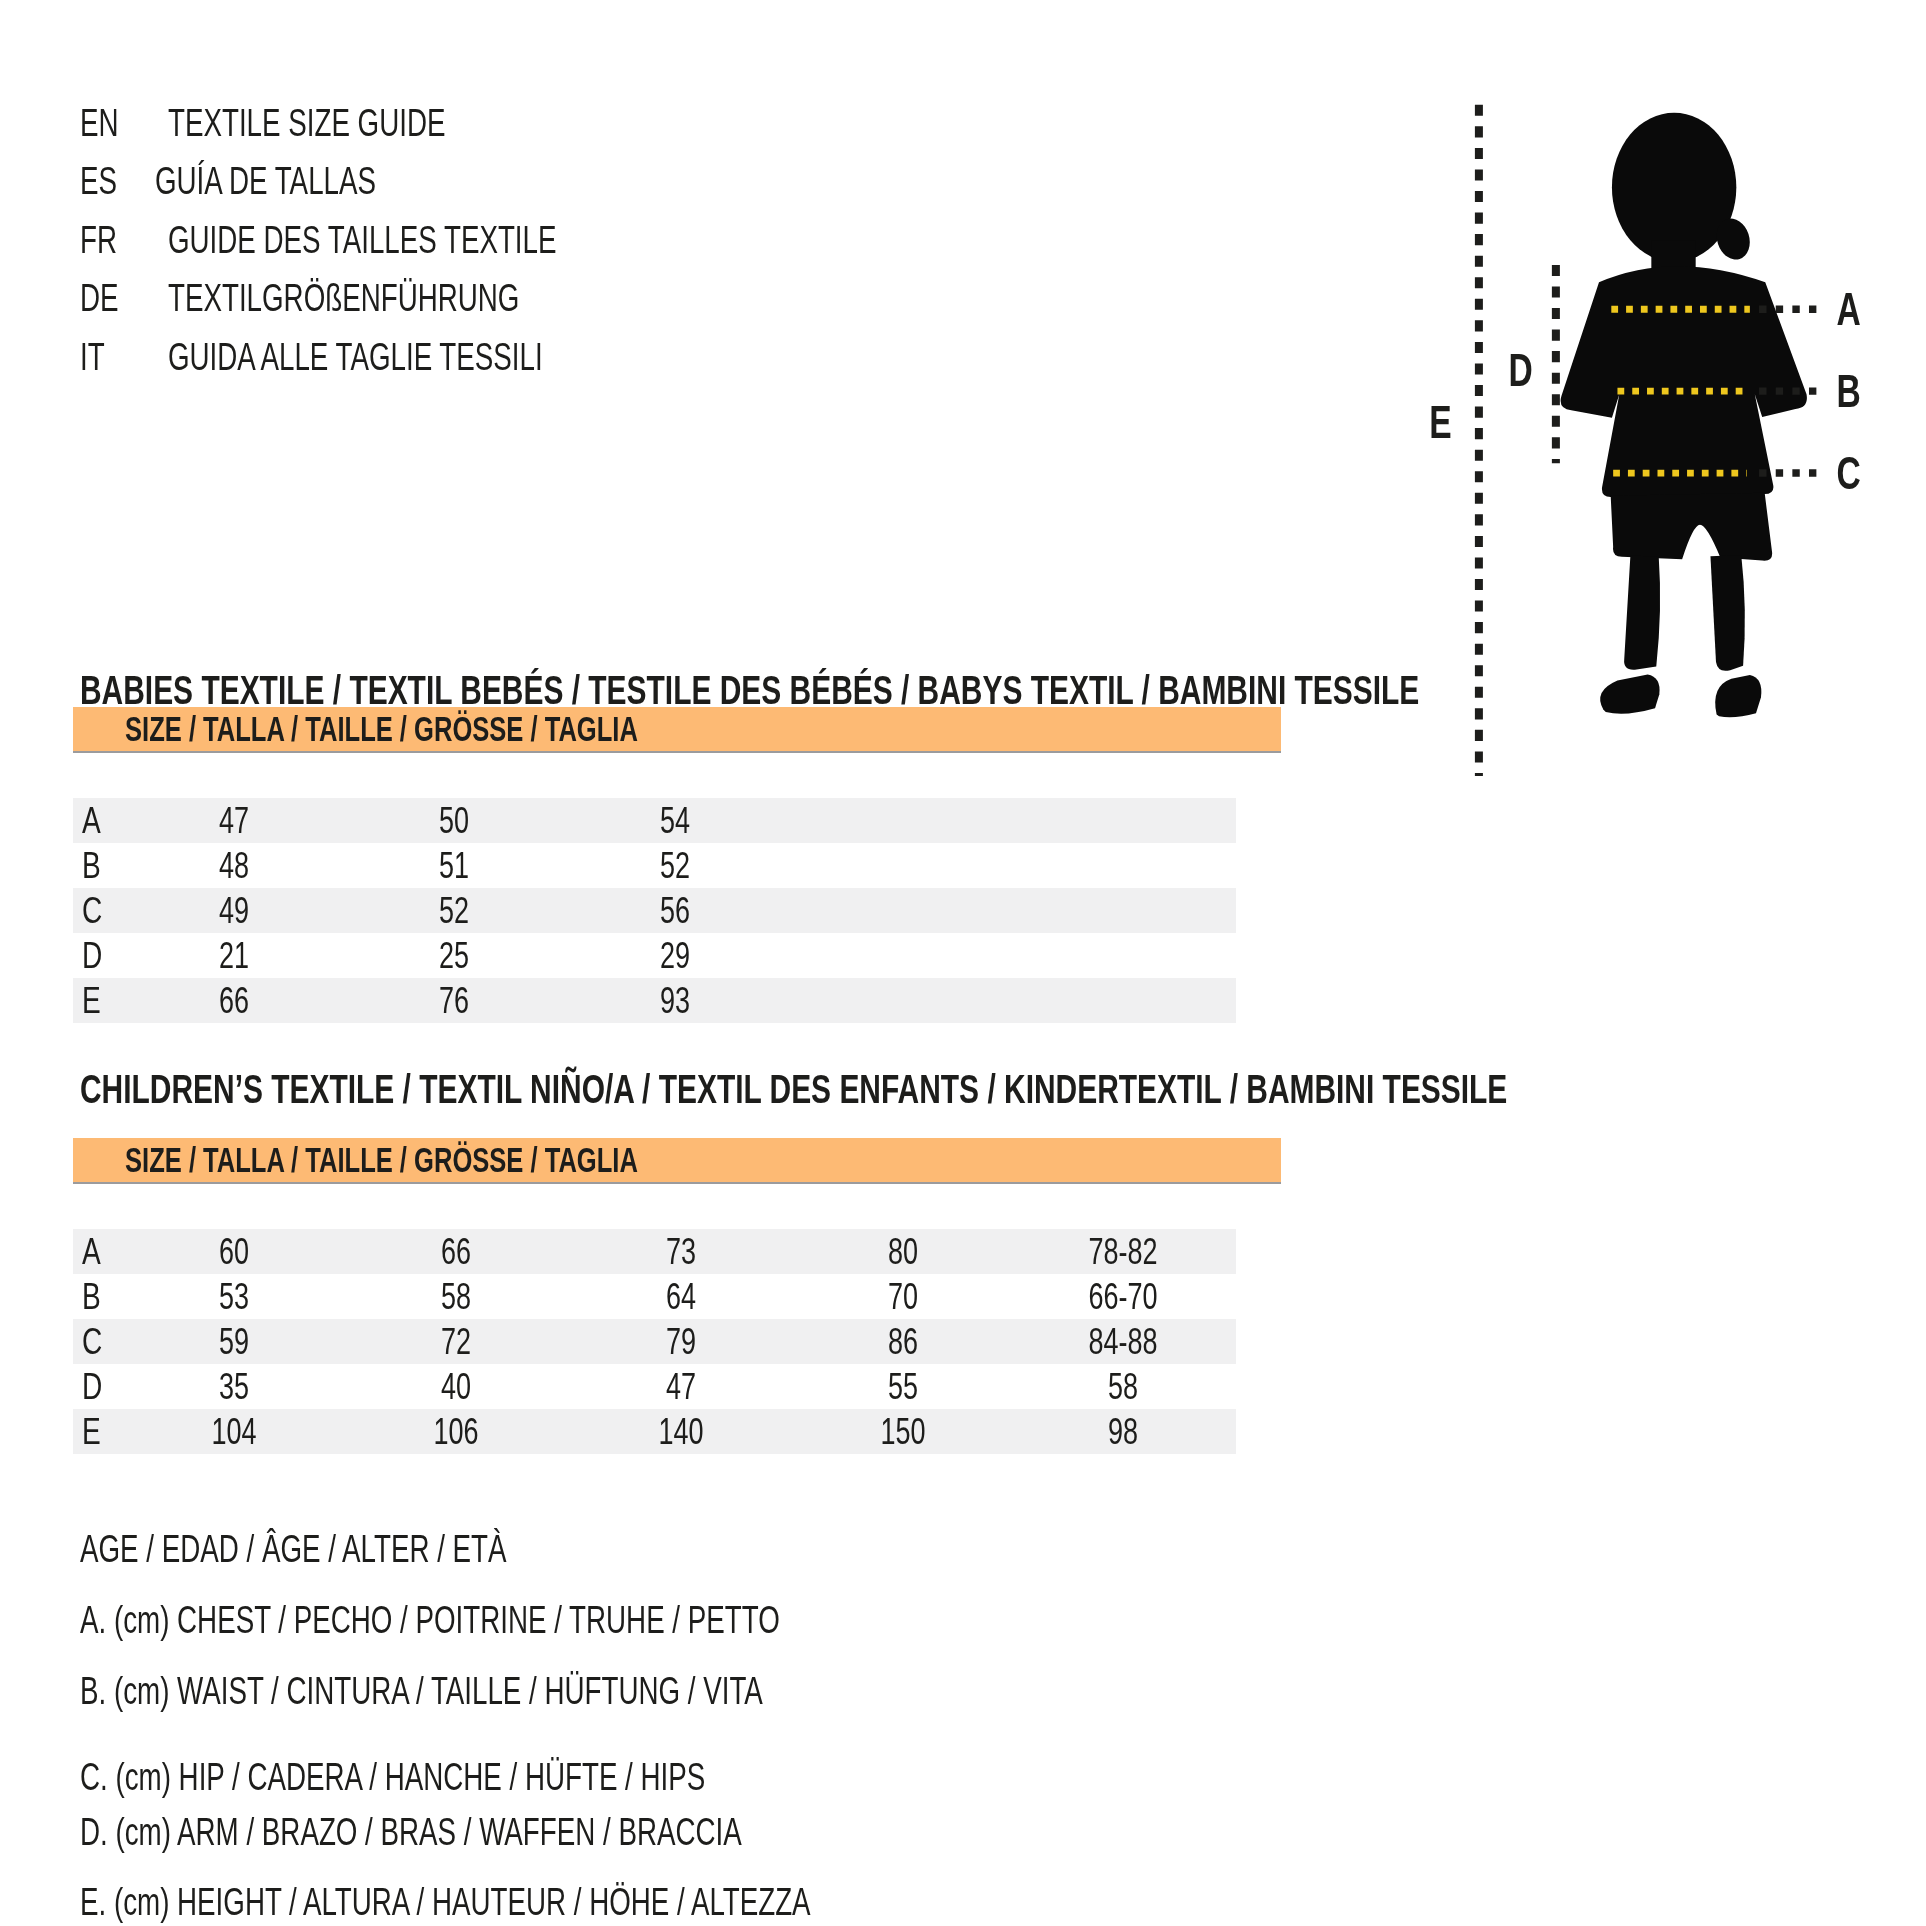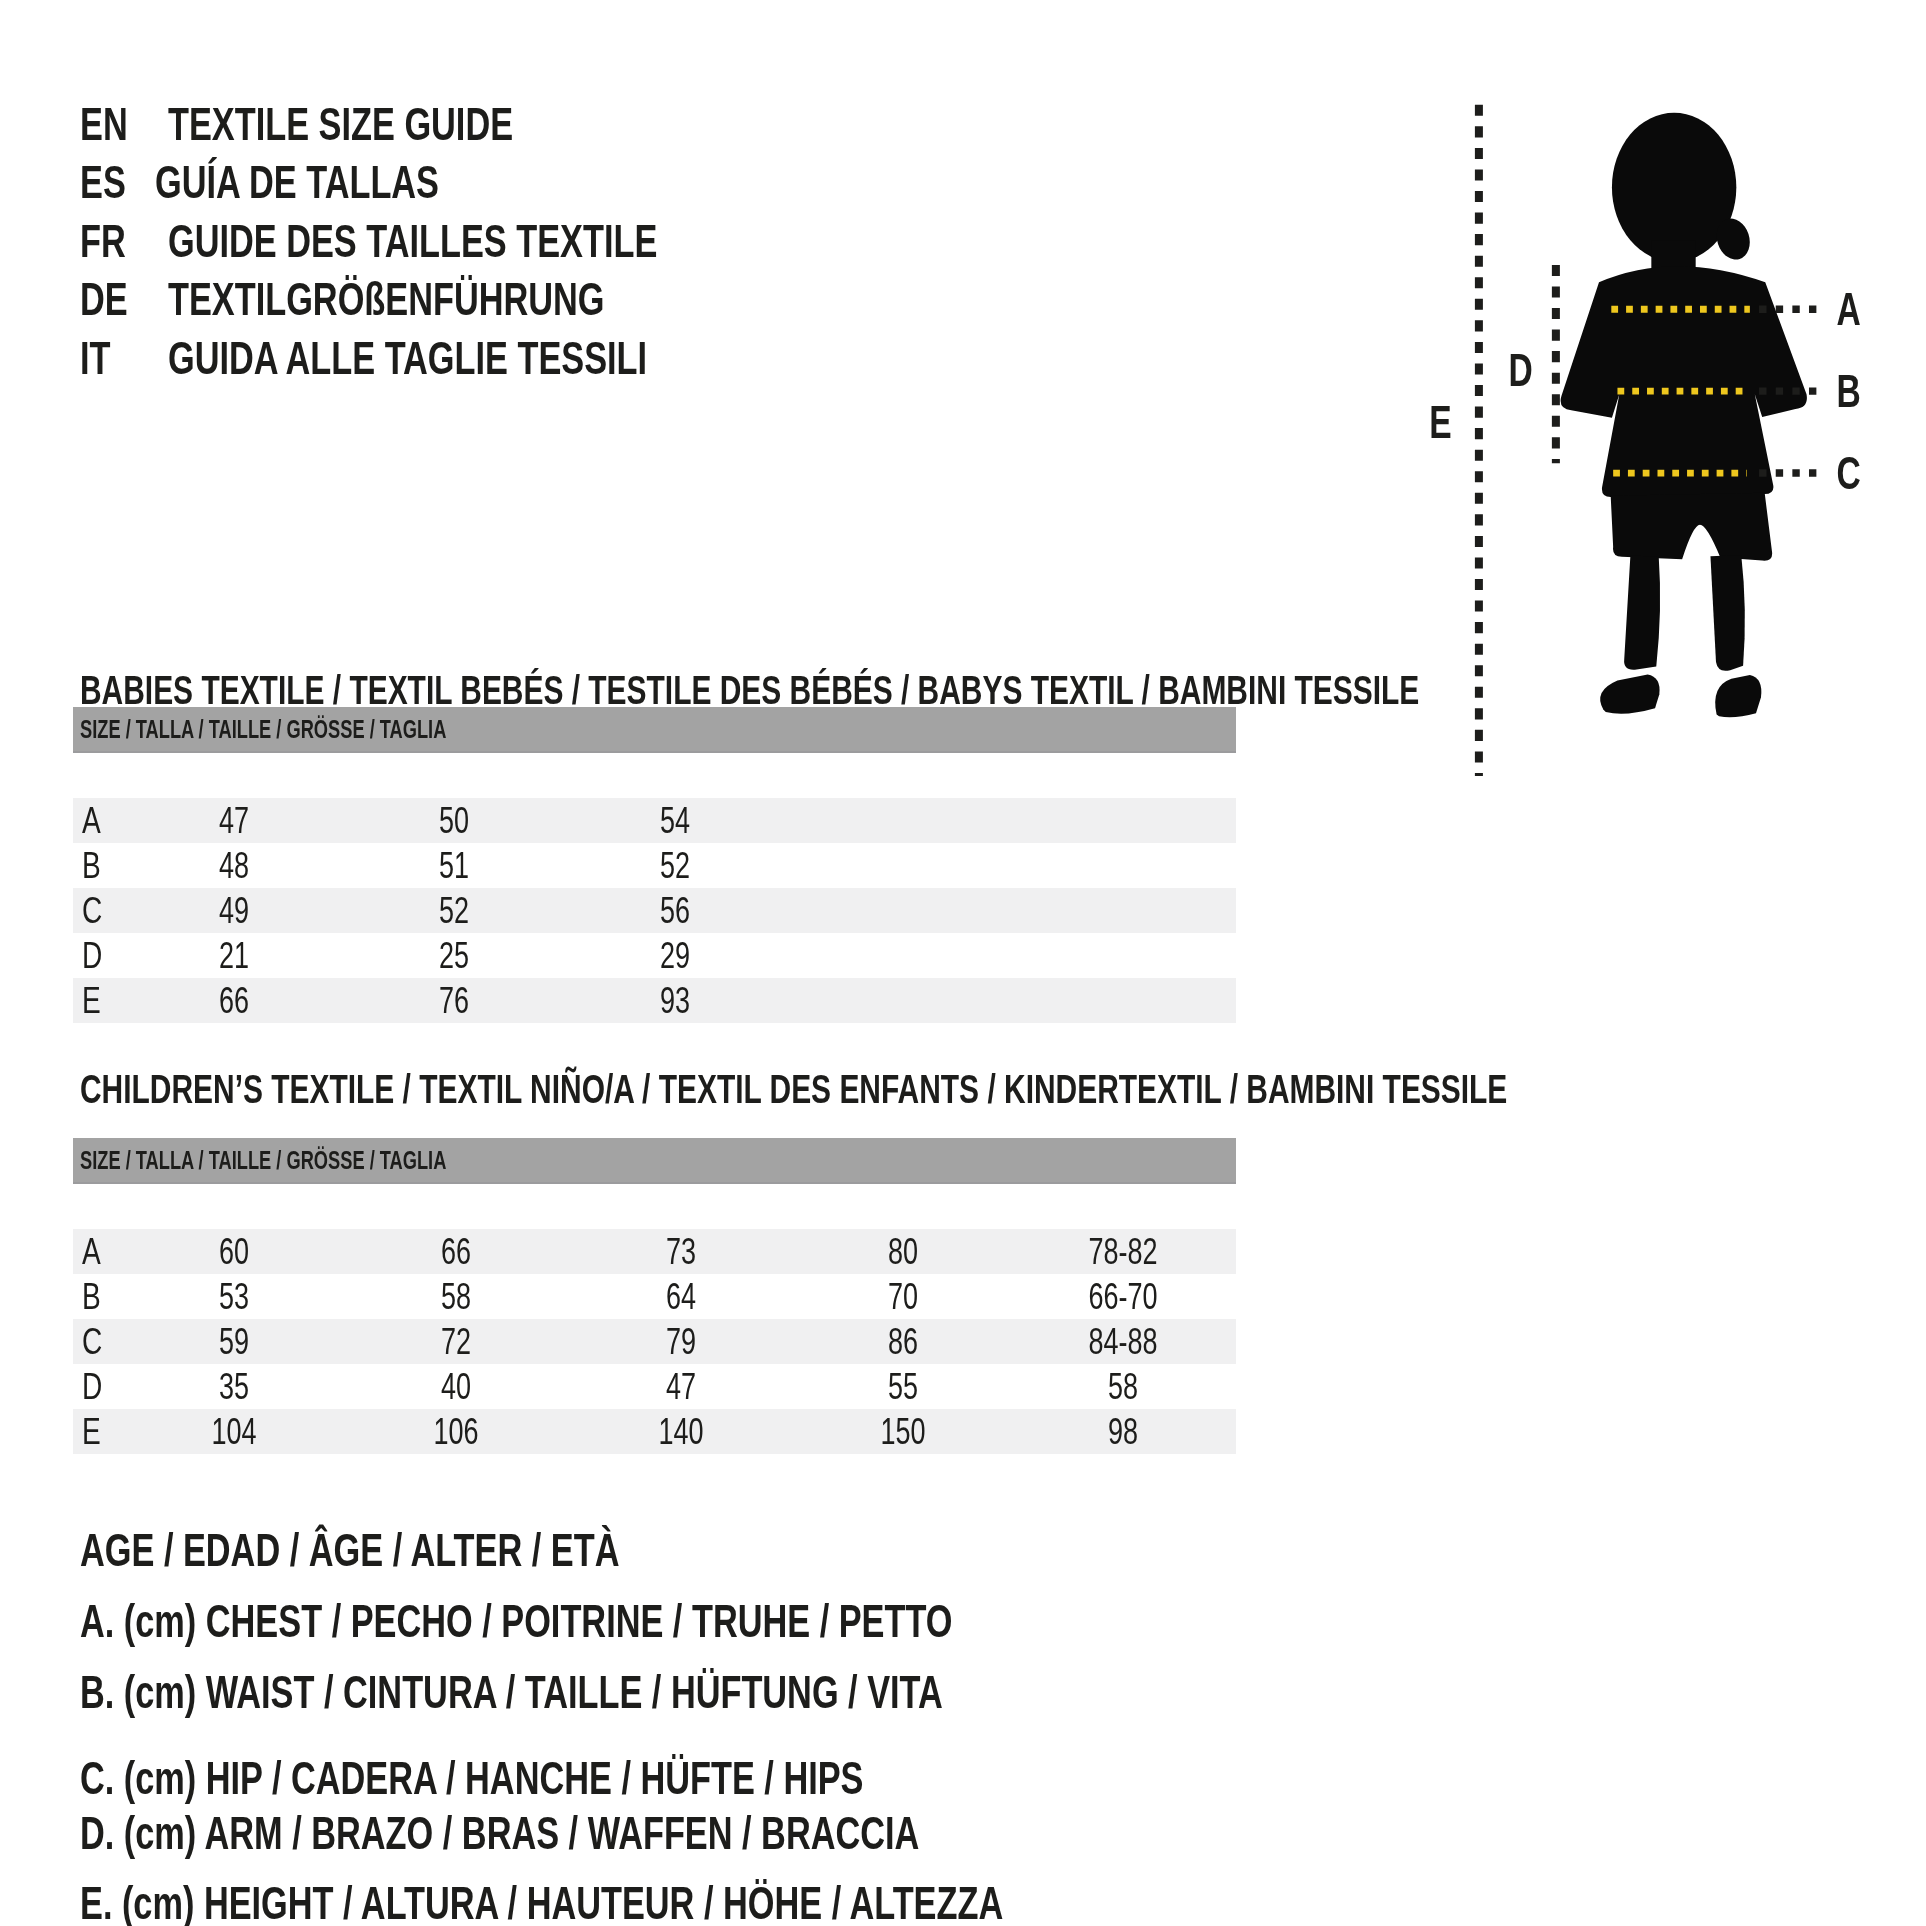--- a/index.html
+++ b/index.html
@@ -5,23 +5,23 @@
   html,body{margin:0;padding:0;}
   body{
     width:1926px;height:1926px;position:relative;overflow:hidden;
     background:#ffffff;color:#1d1d1b;
     font-family:"Liberation Sans", sans-serif;
   }
   .abs{position:absolute;}
   
   .cond{display:inline-block;transform:scaleX(.73);transform-origin:0 50%;white-space:nowrap;}
   .condc{display:inline-block;transform:scaleX(.73);white-space:nowrap;}
-  .bigrow{height:55px;line-height:55px;font-size:47px;font-weight:700;}
+  .bigrow{height:55px;line-height:55px;font-size:38px;font-weight:400;}
   .heading{height:49px;line-height:49px;font-size:41px;font-weight:700;}
-  .sizebar{background:#a3a3a3;border-bottom:2.5px solid #9b9b9d;height:44px;line-height:44px;font-size:25px;font-weight:700;}
+  .sizebar{background:#fdba74;border-bottom:2.5px solid #9b9b9d;height:44px;line-height:44px;font-size:35px;font-weight:700;padding-left:45px;}
   .sizebar .cond{margin-left:7.4px;}
   .colcell{position:absolute;height:46px;line-height:46px;font-size:36px;font-weight:400;
            transform:translateX(-50%) scaleX(.75);white-space:nowrap;}
   .cellv{position:absolute;height:45px;line-height:45px;font-size:36px;font-weight:400;
          transform:translateX(-50%) scaleX(.75);white-space:nowrap;}
   .rowlab{position:absolute;left:8.6px;height:45px;line-height:45px;font-size:36px;font-weight:400;
           transform:scaleX(.78);transform-origin:0 50%;}
   .stripe{position:absolute;left:0;width:1163px;height:45px;background:#f0f0f1;}
   .figlabel{position:absolute;width:68px;height:52px;line-height:52px;font-size:46px;font-weight:700;text-align:center;}
 </style>

